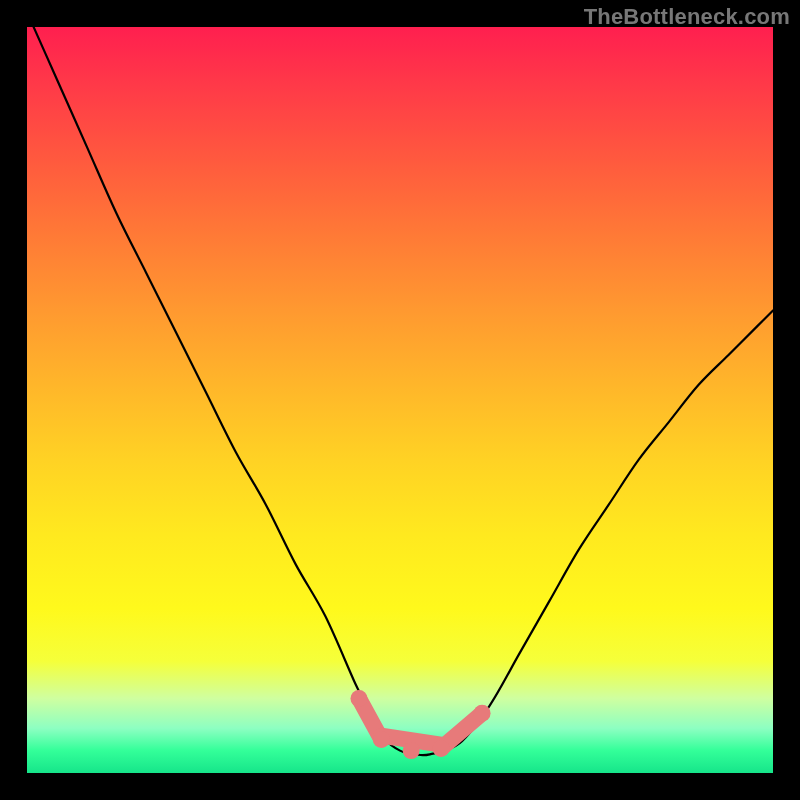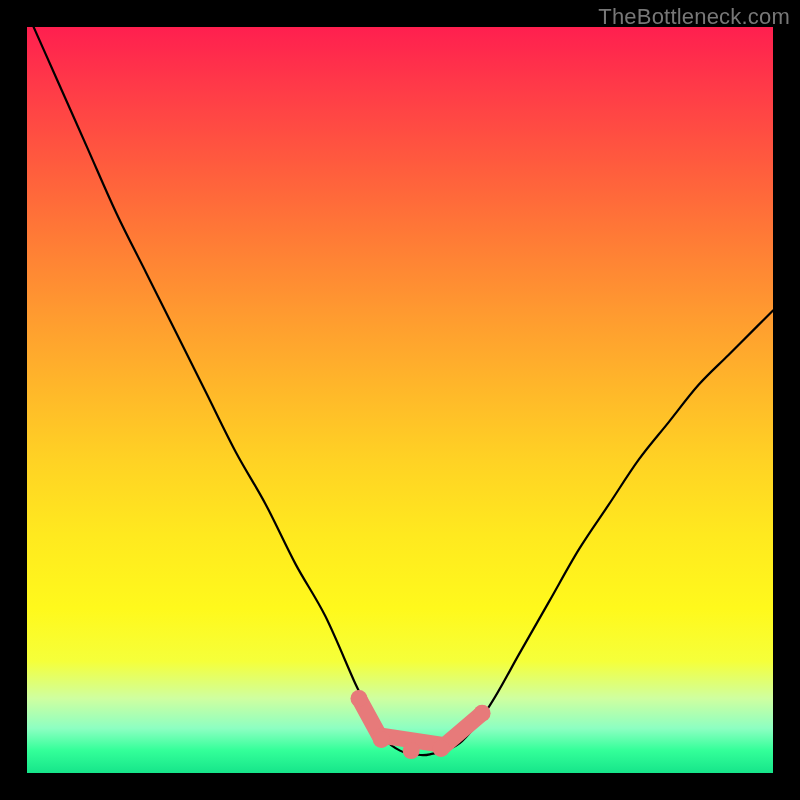--- a/index.html
+++ b/index.html
@@ -42,21 +42,21 @@
       #33ff99 97%,
       #16e58a 100%
     );
   }
   .watermark {
     position: absolute;
     top: 4px;
     right: 10px;
     color: #777;
     font-size: 22px;
-    font-weight: 400;
+    font-weight: 700;
     letter-spacing: 0.2px;
     user-select: none;
   }
   svg.curve {
     position: absolute;
     left: 0;
     top: 0;
     width: 746px;
     height: 746px;
     overflow: visible;

